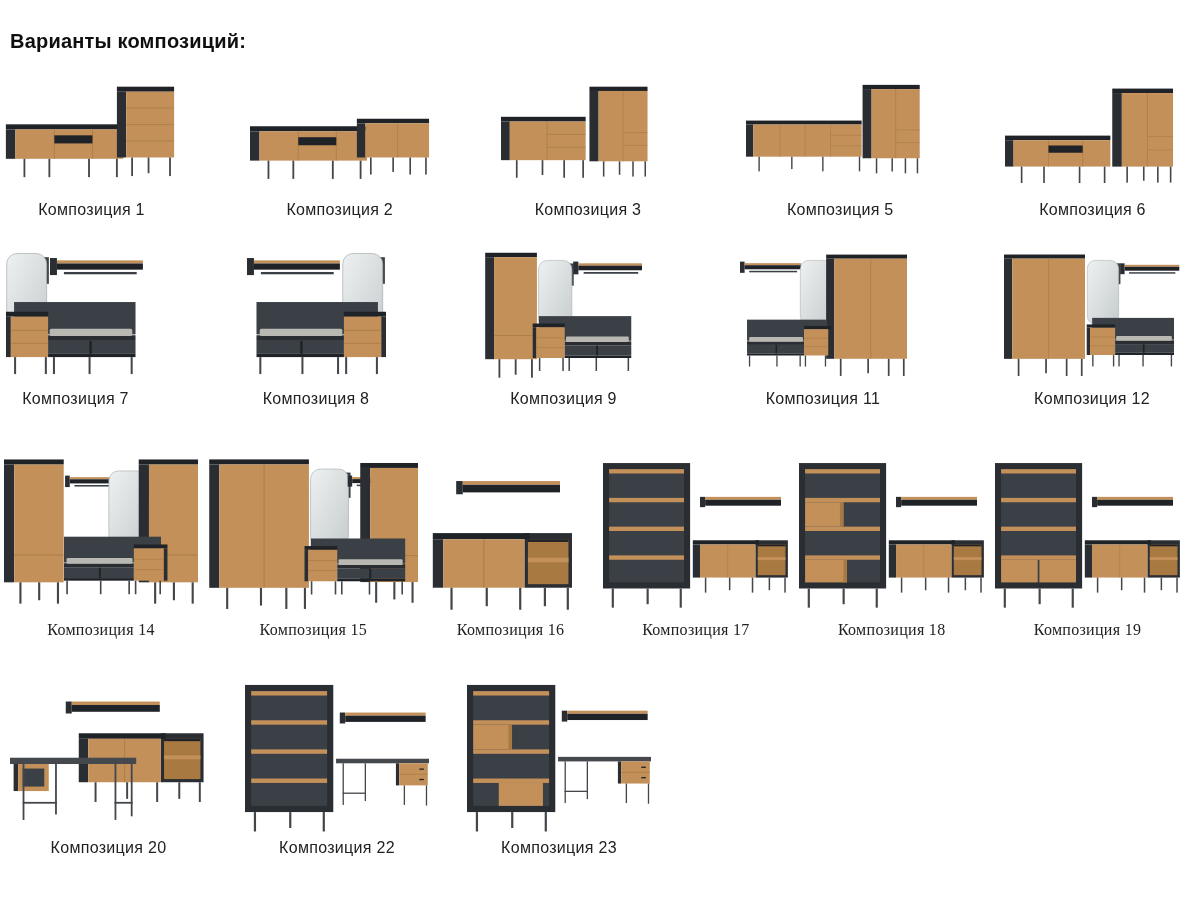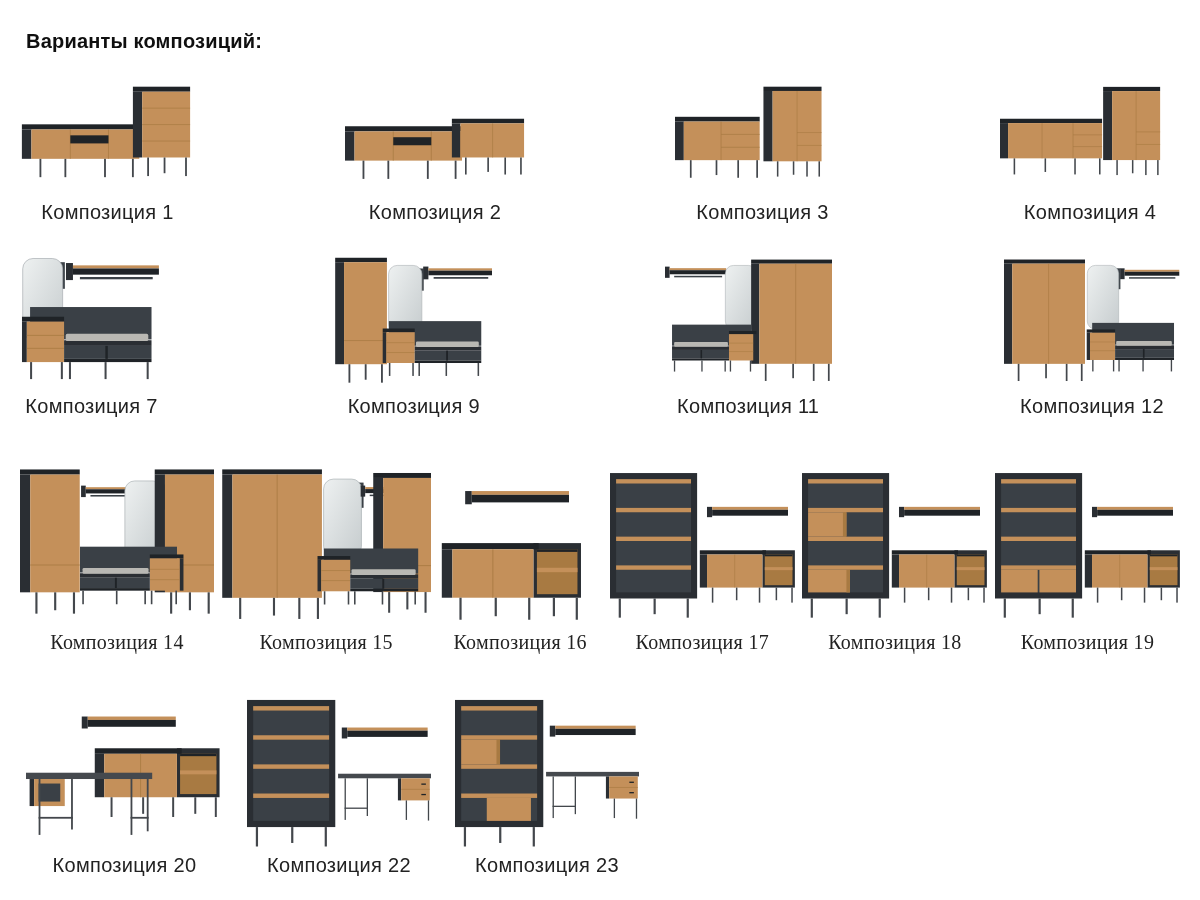--- a/index.html
+++ b/index.html
@@ -1,25 +1,25 @@
 <!DOCTYPE html>
 <html><head>
 <meta charset="utf-8">
 <style>
   html,body{margin:0;padding:0;background:#ffffff;}
   body{width:1200px;height:900px;overflow:hidden;font-family:"Liberation Sans",sans-serif;}
-  .page{box-sizing:border-box;padding:30px 20px 0 20px;width:1200px;}
+  .page{box-sizing:border-box;padding:30px 20px 0 4px;width:1200px;}
   .page-title{font-size:20px;font-weight:bold;color:#0f0f0f;margin:0 0 28px 6px;letter-spacing:.2px;}
   .row{display:flex;justify-content:space-between;align-items:flex-end;}
   .row-1{margin-bottom:32px;}
   .row-2{margin-bottom:46px;text-align:center;}
   .row-3{margin-bottom:42px;font-family:Liberation Serif, serif;}
-  .row-4{justify-content:flex-start;gap:24px;padding-left:6px;margin-bottom:0;}
+  .row-4{justify-content:flex-start;gap:38px;padding-left:6px;margin-bottom:0;}
   .comp{display:flex;flex-direction:column;align-items:center;justify-content:flex-end;margin:0;}
-  .cap{font-size:20px;color:#222;margin-top:7px;white-space:nowrap;letter-spacing:.3px;}
+  .cap{font-size:16px;color:#222;margin-top:7px;white-space:nowrap;letter-spacing:.3px;}
   svg{display:block;}
   
   .w{fill:#c4905a;}   
   .wd{fill:#a87a42;}  
   .dk{fill:#2a2e33;}  
   .dk2{fill:#3a4046;} 
   .dk3{fill:#1f2327;} 
   .lg{fill:#43474c;}  
   .cu{fill:#b9b8b3;}  
   .dt{fill:#45494e;}  
@@ -246,36 +246,53 @@
       <figcaption class="cap">Композиция 2</figcaption>
     </figure>
     <figure class="comp">
       <svg viewBox="0 0 186 120" width="175" height="113">
         <use href="#p-sbdd" transform="translate(0,38) scale(0.72)"></use>
         <use href="#p-cab" transform="translate(94,6) scale(0.65)"></use>
       </svg>
       <figcaption class="cap">Композиция 3</figcaption>
     </figure>
     <figure class="comp">
-      <svg viewBox="0 0 192 120" width="180" height="113">
-        <use href="#p-sb3" transform="translate(0,40) scale(0.66)"></use>
-        <use href="#p-cab" transform="translate(110,6) scale(0.64)"></use>
-      </svg>
-      <figcaption class="cap">Композиция 4</figcaption>
+      <svg viewBox="0 0 200 120" width="188" height="113">
+        <use href="#p-sb4" transform="translate(0,42) scale(0.60)"></use>
+        <use href="#p-cab" transform="translate(124,4) scale(0.64)"></use>
+      </svg>
+      <figcaption class="cap">Композиция 5</figcaption>
+    </figure>
+    <figure class="comp">
+      <svg viewBox="0 0 186 120" width="175" height="113">
+        <use href="#p-tv" transform="translate(0,58) scale(0.70)"></use>
+        <use href="#p-cab" transform="translate(114,8) scale(0.68)"></use>
+      </svg>
+      <figcaption class="cap">Композиция 6</figcaption>
     </figure>
   </div>
 
   <div class="row row-2">
     <figure class="comp">
       <svg viewBox="0 0 162 150" width="143" height="132">
         <use href="#p-mirror" transform="translate(2,2) scale(0.84)"></use>
         <use href="#p-hang" transform="translate(52,8) scale(0.88)"></use>
         <use href="#p-benchL" transform="translate(2,58) scale(0.92)"></use>
       </svg>
       <figcaption class="cap">Композиция 7</figcaption>
+    </figure>
+    <figure class="comp">
+      <svg viewBox="0 0 162 150" width="143" height="132">
+        <use href="#p-hang" transform="translate(2,8) scale(0.88)"></use>
+        <use href="#p-mirror" transform="translate(110,2) scale(0.84)"></use>
+        <g transform="translate(160,58) scale(-0.92,0.92)">
+            <use href="#p-benchL"></use>
+          </g>
+      </svg>
+      <figcaption class="cap">Композиция 8</figcaption>
     </figure>
     <figure class="comp">
       <svg viewBox="0 0 178 150" width="157" height="132">
         <use href="#p-wn" transform="translate(0,2) scale(0.84)"></use>
         <use href="#p-mirror" transform="translate(60,10) scale(0.70)"></use>
         <use href="#p-hang" transform="translate(100,12) scale(0.66)"></use>
         <use href="#p-benchL" transform="translate(54,74) scale(0.70)"></use>
       </svg>
       <figcaption class="cap">Композиция 9</figcaption>
     </figure>

